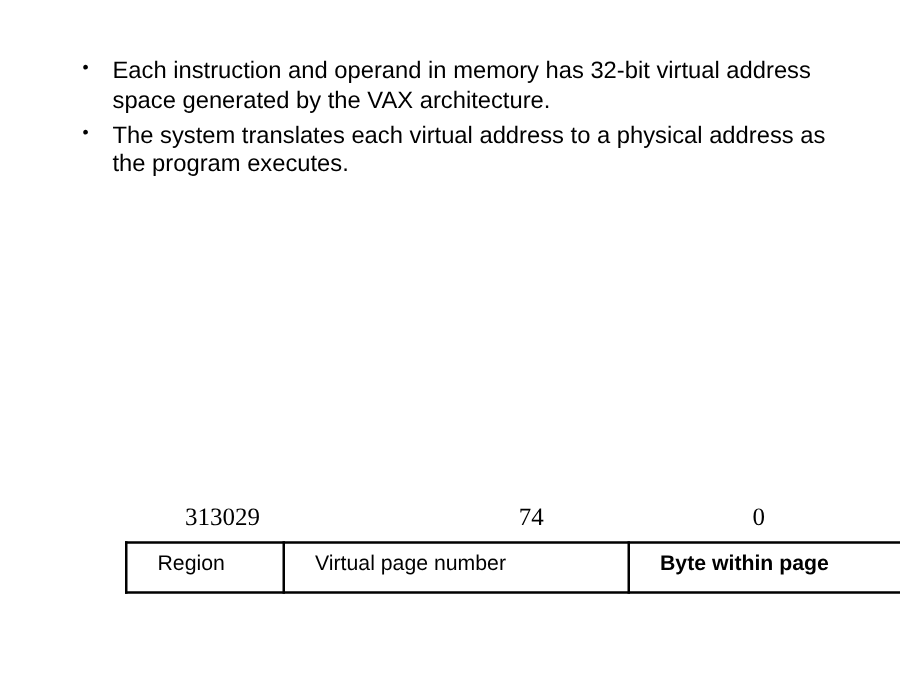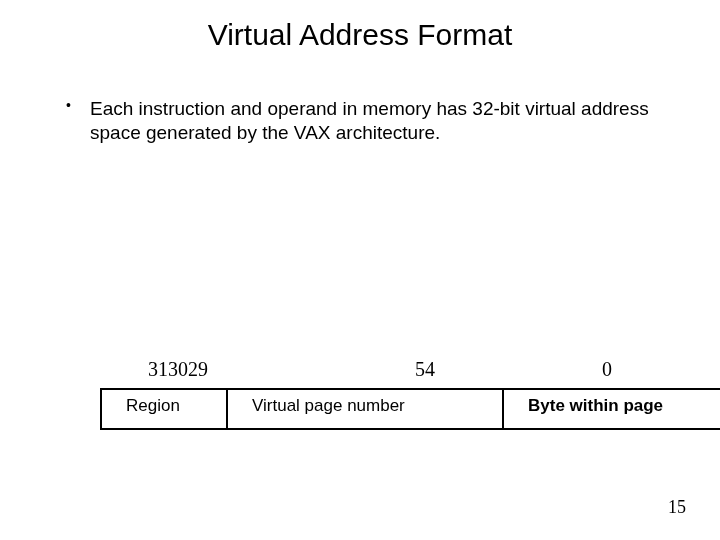--- a/index.html
+++ b/index.html
@@ -89,31 +89,31 @@
     font-family: "Times New Roman", Times, serif;
     font-size: 18px;
     margin-left: 36px;
   }
 </style>
 </head>
 <body>
 
 <div class="slide">
 
-  <div class="title">Virtual Address Format</div>
 
   <div class="bullets">
     <ul>
       <li>Each instruction and operand in memory has 32-bit virtual address space generated by the VAX architecture.</li>
+      <li>The system translates each virtual address to a physical address as the program executes.</li>
     </ul>
   </div>
 
   <div class="bitlabels">
     <span class="lbl-left">313029</span>
-    <span class="lbl-mid">54</span>
+    <span class="lbl-mid">74</span>
     <span class="lbl-right">0</span>
   </div>
 
   <div class="table-wrap">
     <table class="vaf">
       <tbody>
           <tr>
         <td class="col-region">Region</td>
         <td class="col-vpn">Virtual page number</td>
         <td class="col-byte">Byte within page</td>

